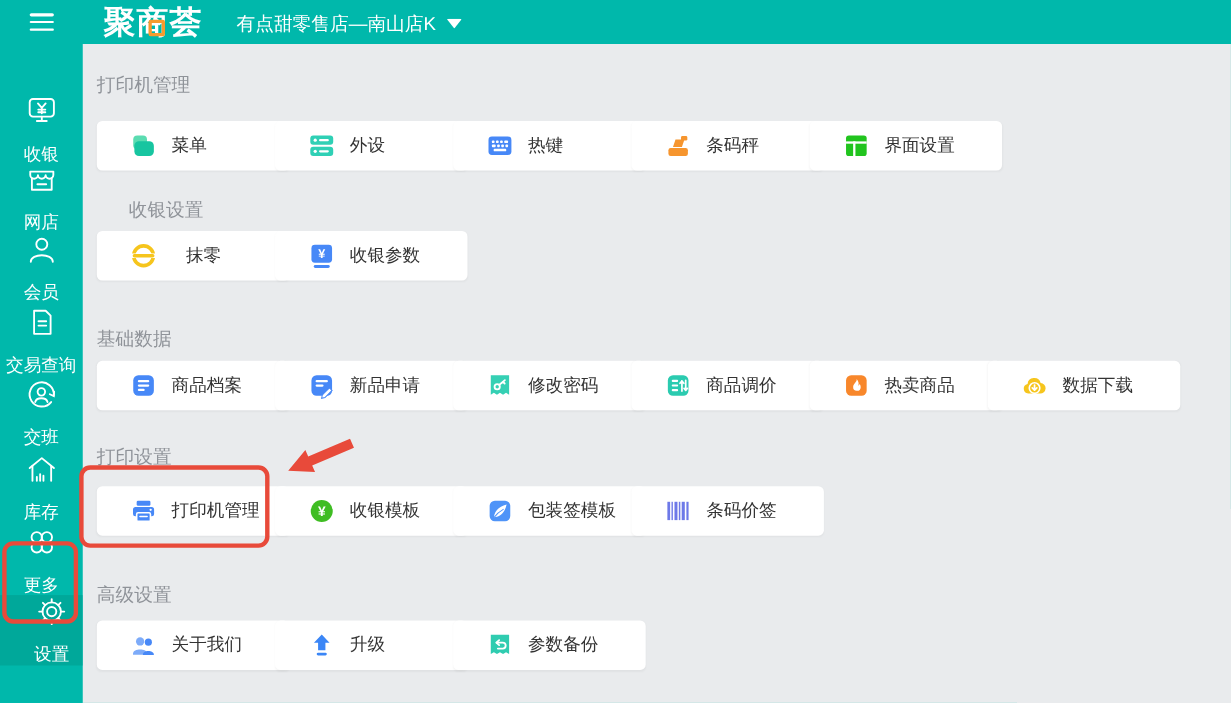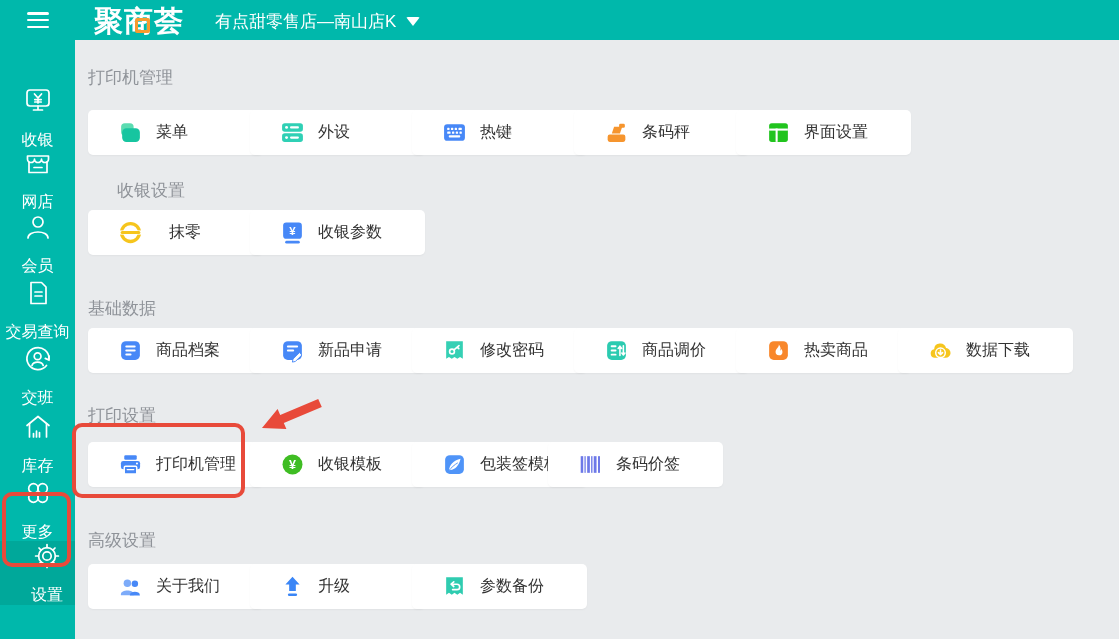--- a/index.html
+++ b/index.html
@@ -321,21 +321,21 @@
     <div class="btn" style="left: 337px; top: 402px;">
       <span class="bicon">
         <svg viewBox="0 0 24 24">
           <rect x="3" y="3" width="18" height="18" rx="4.5" fill="#4f94f8"></rect>
           <path d="M6.8 17.6 c.2-5.2 4.2-9.6 11-11.2 -1.4 6.8-5.6 10.4-9.6 10.8z" fill="#fff"></path>
           <path d="M6.2 18.4 c2.6-3.4 6-6.4 9-8" stroke="#4f94f8" stroke-width="0.9" fill="none"></path>
         </svg>
       </span>
       <span class="blabel">包装签模板</span>
     </div>
-    <div class="btn" style="left: 473px; top: 402px;">
+    <div class="btn" style="left: 499px; top: 402px;">
       <span class="bicon">
         <svg viewBox="0 0 24 24" fill="#6d79e8">
           <rect x="2.6" y="4" width="2.4" height="16"></rect>
           <rect x="6.2" y="4" width="1.2" height="16"></rect>
           <rect x="8.8" y="4" width="2.6" height="16"></rect>
           <rect x="12.6" y="4" width="1.3" height="16"></rect>
           <rect x="15.1" y="4" width="2.7" height="16"></rect>
           <rect x="19.2" y="4" width="1.9" height="16"></rect>
         </svg>
       </span>

